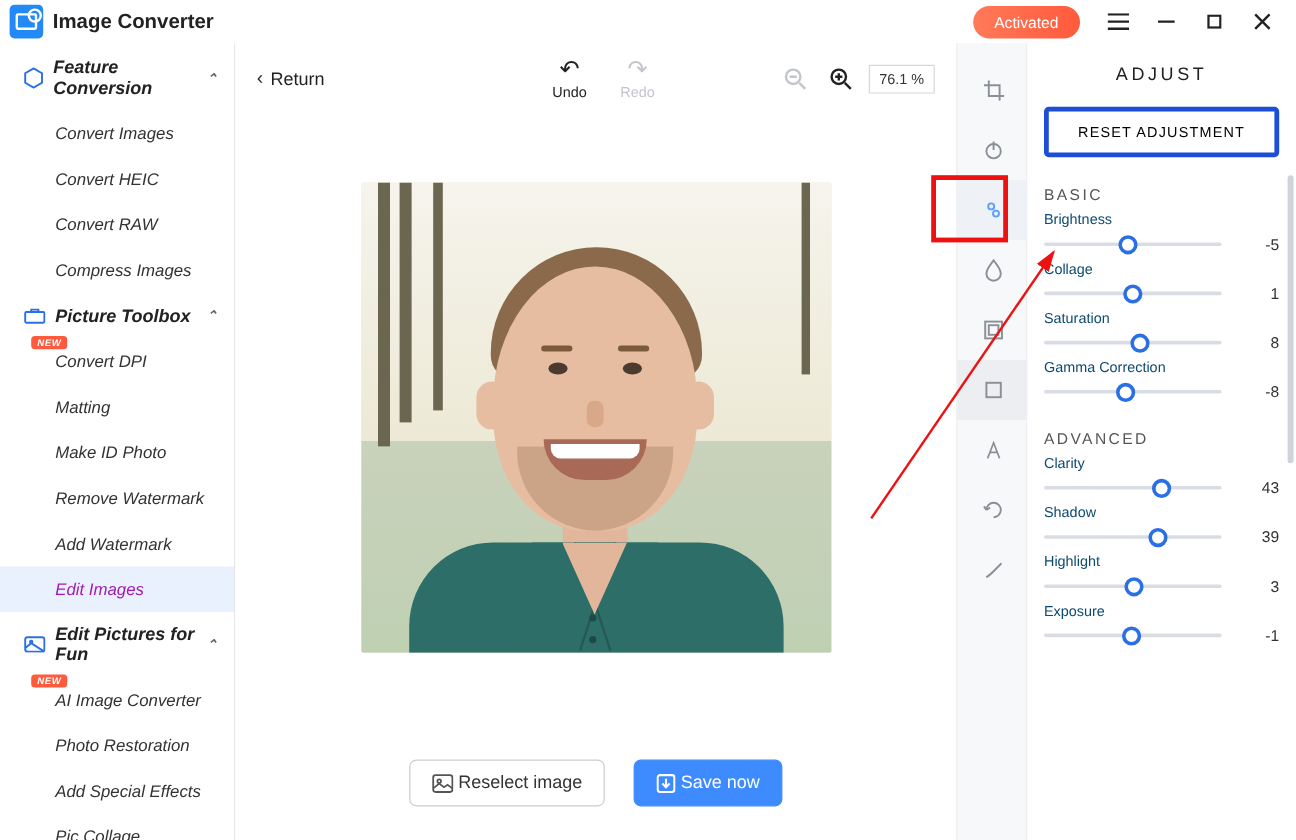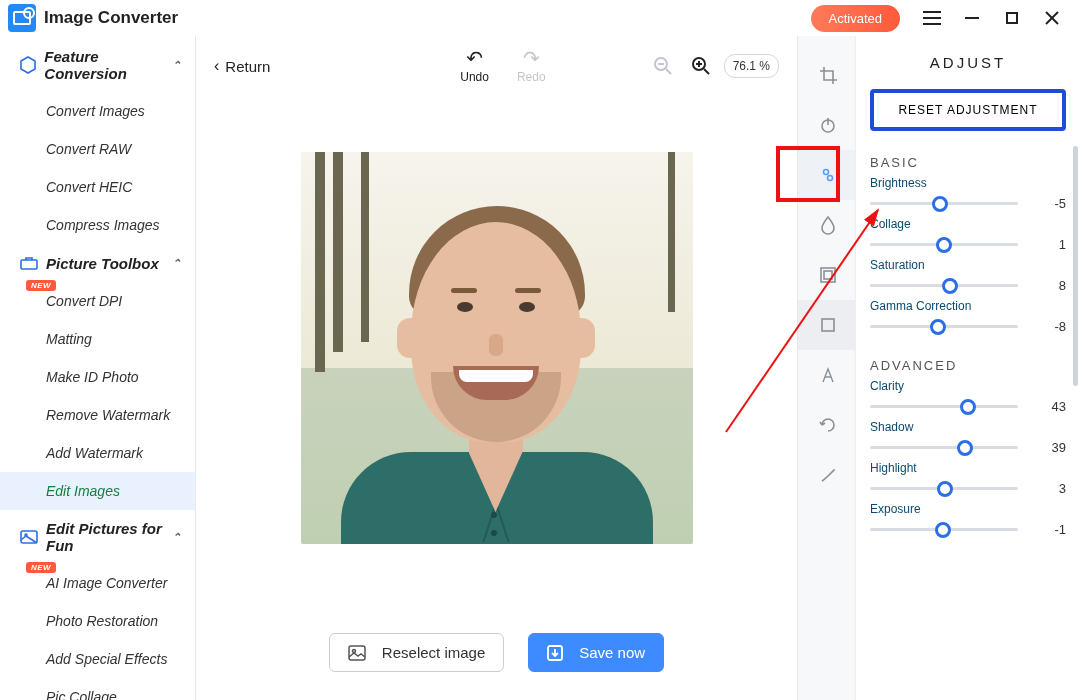--- a/index.html
+++ b/index.html
@@ -12,35 +12,35 @@
   .titlebar .spacer { flex: 1; }
   .activated { background: linear-gradient(90deg,#ff7a59,#ff5a3c); color:#fff; font-size:13px; padding:6px 18px; border-radius:16px; margin-right:12px;text-align:center; }
   .winbtn { width:40px; height:32px; display:flex; align-items:center; justify-content:center; cursor:pointer; }
   .winbtn svg { stroke:#222; }
   .main { display:flex; height:664px; }
   .sidebar { width:196px; border-right:1px solid #e6e8ec; padding:2px 0 0 0; overflow:hidden;font-style:italic; }
   .group-head { display:flex; align-items:center; padding:10px 14px 10px 20px; font-weight:600; font-size:15px; color:#222; cursor:pointer; }
   .group-head .chev { margin-left:auto; font-size:11px; color:#666; }
   .group-head .gicon { width:18px; height:18px; margin-right:8px; display:flex; align-items:center; justify-content:center; }
   .nav-item { padding:11px 10px 11px 46px; font-size:14px; color:#333; cursor:pointer; position:relative; }
-  .nav-item.selected { background:#e9f1ff; color:#15803d; }
+  .nav-item.selected { background:#e9f1ff; color:#a21caf; }
   .new-badge { position:absolute; left:26px; top:-2px; background:#ff5a3c; color:#fff; font-size:8px; font-weight:700; padding:1px 5px; border-radius:3px; letter-spacing:0.5px; }
   .canvas-area { flex:1; position:relative; border-right:1px solid #e6e8ec; display:flex; flex-direction:column; }
   .canvas-top { display:flex; align-items:center; height:60px; padding:0 18px; }
   .return { display:flex; align-items:center; color:#222; font-size:15px; cursor:pointer; }
   .return .arr { font-size:16px; margin-right:6px; }
   .canvas-top .ctspacer { flex:1; }
   .historybtn { display:flex; flex-direction:column; align-items:center; margin:0 14px; cursor:pointer; color:#222; }
   .historybtn.disabled { color:#c2c6cc; cursor:default; }
   .historybtn .hicon { font-size:20px; line-height:1; }
   .historybtn .hlabel { font-size:12px; margin-top:2px; }
   .zoombtn { width:30px; height:30px; display:flex; align-items:center; justify-content:center; margin-left:8px; cursor:pointer; }
   .zoombtn.disabled { color:#c2c6cc; cursor:default; }
   .zoombtn svg { stroke:currentColor; }
-  .zoomval { border:1px solid #d3d7de; border-radius:11px; padding:4px 8px; font-size:12px; margin-left:8px;text-align:right; }
+  .zoomval { border:1px solid #d3d7de; border-radius:1px; padding:4px 8px; font-size:12px; margin-left:8px;text-align:right; }
   .image-wrap { flex:1; display:flex; align-items:flex-start; justify-content:center; padding-top:56px; }
   .photo { width:392px; height:392px; background:#eef0e6; border-radius:2px; overflow:hidden; position:relative; }
   .sky { position:absolute; inset:0; background:linear-gradient(#f6f4ec 0%,#ece9d6 55%, #c9d2bc 55%, #bfd0b2 100%); }
   .trunk { position:absolute; width:10px; background:#6a6650; }
   .t1{ left:14px; top:0; height:220px;} .t2{ left:32px; top:0; height:200px;} .t3{ left:60px; top:0; height:190px; width:8px;}
   .t4{ right:18px; top:0; height:160px; width:7px;}
   .head { position:absolute; left:110px; top:70px; width:170px; height:220px; background:#e7bda1; border-radius:90px 90px 80px 80px / 120px 120px 100px 100px; }
   .hair { position:absolute; left:108px; top:54px; width:176px; height:110px; background:#8a6a4a; border-radius:90px 90px 20px 20px; }
   .ear { position:absolute; width:26px; height:40px; background:#e7bda1; border-radius:14px; }
   .earL{ left:96px; top:166px;} .earR{ left:268px; top:166px;}
@@ -54,21 +54,21 @@
   .beard { position:absolute; left:130px; top:220px; width:130px; height:70px; background:rgba(120,90,60,0.25); border-radius:0 0 70px 70px; }
   .neck { position:absolute; left:168px; top:276px; width:54px; height:46px; background:#e2b69a; }
   .shirt { position:absolute; left:40px; top:300px; right:40px; bottom:0; background:#2e6e68; border-radius:70px 70px 0 0; }
   .collarL,.collarR{ position:absolute; top:300px; width:70px; height:90px; background:#2e6e68; }
   .collarL{ left:128px; transform:skew(-18deg); border-right:2px solid #245a54;}
   .collarR{ left:192px; transform:skew(18deg); border-left:2px solid #245a54;}
   .vneck{ position:absolute; left:168px; top:300px; width:54px; height:60px; background:#e2b69a; clip-path:polygon(0 0,100% 0,50% 100%);}
   .btnpt{ position:absolute; left:190px; width:6px; height:6px; background:#1d4a45; border-radius:50%;}
   .bp1{ top:360px;} .bp2{ top:378px;}
   .bottom-btns { display:flex; justify-content:center; gap:24px; padding:0 0 28px 0; }
-  .botbtn { display:flex; align-items:center; gap:16px; padding:10px 18px; border-radius:6px; font-size:15px; border:1px solid #c9cdd4; background:#fff; cursor:pointer; }
+  .botbtn { display:flex; align-items:center; gap:4px; padding:10px 18px; border-radius:6px; font-size:15px; border:1px solid #c9cdd4; background:#fff; cursor:pointer; }
   .botbtn.primary { background:#3d8bff; border-color:#3d8bff; color:#fff; }
   .redbox { position:absolute; left:-22px; top:110px; width:64px; height:56px; border:4px solid #e11; z-index:5; }
   .redarrow { position:absolute; left:-80px; top:158px; z-index:5; }
   .tool-rail { width:58px; background:#f7f8fa; border-right:1px solid #eceef2; padding-top:14px; position:relative; }
   .rail-item { height:50px; display:flex; align-items:center; justify-content:center; cursor:pointer; color:#8a8f98; border-left:3px solid transparent; }
   .rail-item.active { background:#eef1f5; color:#5aa0ff; }
   .rail-item.sel2 { background:#eceef2; }
   .adjust-panel { width:224px; padding:14px 14px 0 14px; position:relative; overflow:hidden; }
   .adjust-title { text-align:center; font-size:15px; letter-spacing:3px; color:#222; margin:4px 0 18px 0; }
   .reset-btn { width:100%; border:4px solid #1d4ed8; background:#fff; padding:10px 0; font-size:12px; letter-spacing:1px; border-radius:4px; cursor:pointer; }
@@ -121,22 +121,22 @@
       <div class="group-head">
         <span class="gicon">
           <svg width="16" height="18" fill="none" stroke="#2b6fe5" stroke-width="1.6">
             <polygon points="8,1 15,5 15,13 8,17 1,13 1,5"></polygon>
           </svg>
         </span>
         <span>Feature Conversion</span>
         <span class="chev">⌃</span>
       </div>
       <div class="nav-item">Convert Images</div>
+      <div class="nav-item">Convert HEIC</div>
       <div class="nav-item">Convert RAW</div>
-      <div class="nav-item">Convert HEIC</div>
       <div class="nav-item">Compress Images</div>
       <div class="group-head">
         <span class="gicon">
           <svg width="18" height="14" fill="none" stroke="#2b6fe5" stroke-width="1.6">
             <rect x="1" y="4" width="16" height="9" rx="1"></rect>
             <path d="M6 4V2h6v2"></path>
           </svg>
         </span>
         <span>Picture Toolbox</span>
         <span class="chev">⌃</span>

